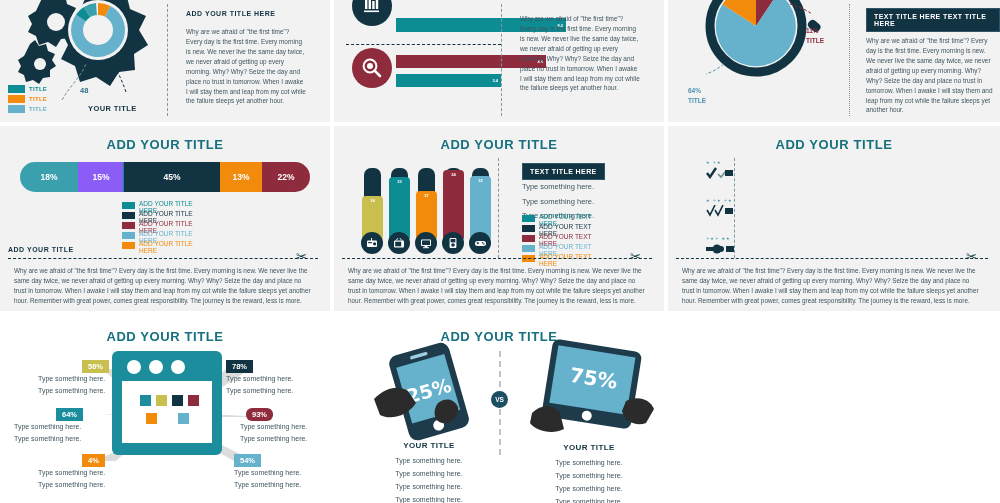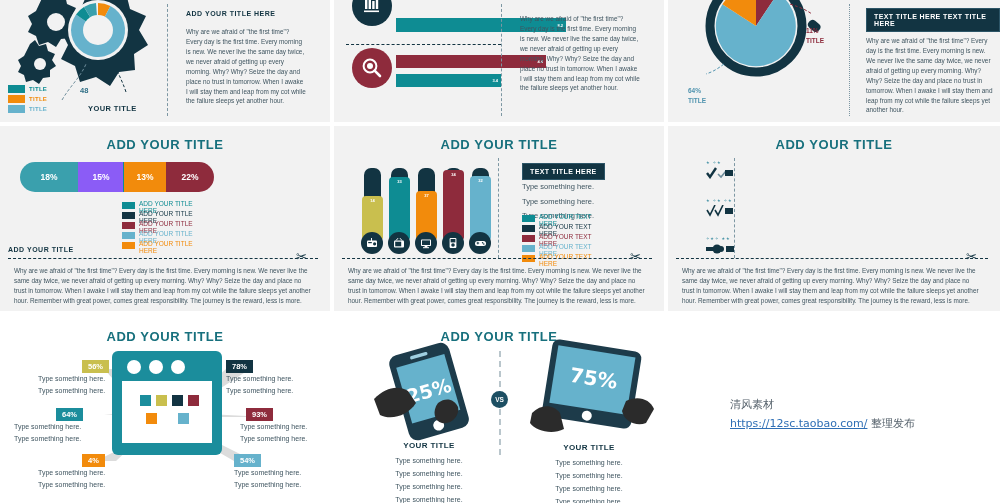--- a/index.html
+++ b/index.html
@@ -246,20 +246,24 @@
 
     <div class="arrows">
       <div class="stage first" style="width:58px; background:#3aa0ad;">
         <span>18%</span>
         <span class="notch" style="background:#3aa0ad;"></span>
       </div>
       <div class="stage" style="width:46px; background:#8b5cf6; z-index:2;">
         <span>15%</span>
         <span class="notch" style="background:#0e8c93;"></span>
       </div>
+      <div class="stage" style="width:96px; background:#123442; z-index:3;">
+        <span>45%</span>
+        <span class="notch" style="background:#123442;"></span>
+      </div>
       <div class="stage" style="width:42px; background:#f28b0c; z-index:4;">
         <span>13%</span>
         <span class="notch" style="background:#f28b0c;"></span>
       </div>
       <div class="stage last" style="width:48px; background:#8e2b3c; z-index:5;">
         <span>22%</span>
       </div>
     </div>
 
     <div class="legend-stack" style="left:122px; top:75px;">
@@ -484,21 +488,21 @@
       <div>Type something here.</div>
       <div>Type something here.</div>
     </div>
 
     <div class="pill" style="left:56px; top:93px; background:#1b8d9c;">64%</div>
     <div class="callout" style="left:14px; top:106px;">
       <div>Type something here.</div>
       <div>Type something here.</div>
     </div>
 
-    <div class="pill" style="left:246px; top:93px; background:#8e2b3c;">93%</div>
+    <div class="pill" style="left:246px; top:93px; background:#8e2b3c;border-radius:6px;">93%</div>
     <div class="callout" style="left:240px; top:106px;">
       <div>Type something here.</div>
       <div>Type something here.</div>
     </div>
 
     <div class="pill" style="left:82px; top:139px; background:#f28b0c;">4%</div>
     <div class="callout" style="left:38px; top:152px;">
       <div>Type something here.</div>
       <div>Type something here.</div>
     </div>
@@ -554,23 +558,14 @@
 
     <div class="dev-title" style="left:200px; top:128px; width:110px;">YOUR TITLE</div>
     <div class="dev-lines" style="left:200px; top:142px; width:110px;">
       <div>Type something here.</div>
       <div>Type something here.</div>
       <div>Type something here.</div>
       <div>Type something here.</div>
     </div>
   </div>
 
-  <div class="panel r2 c2 white">
-    <div class="wm" style="left:62px; top:82px;">
-      <div class="l1">清风素材</div>
-      <div class="l2">
-        <span class="lnk">https://12sc.taobao.com/</span>
-        <span>整理发布</span>
-      </div>
-    </div>
-  </div>
 
 </div>
 
 </body></html>

